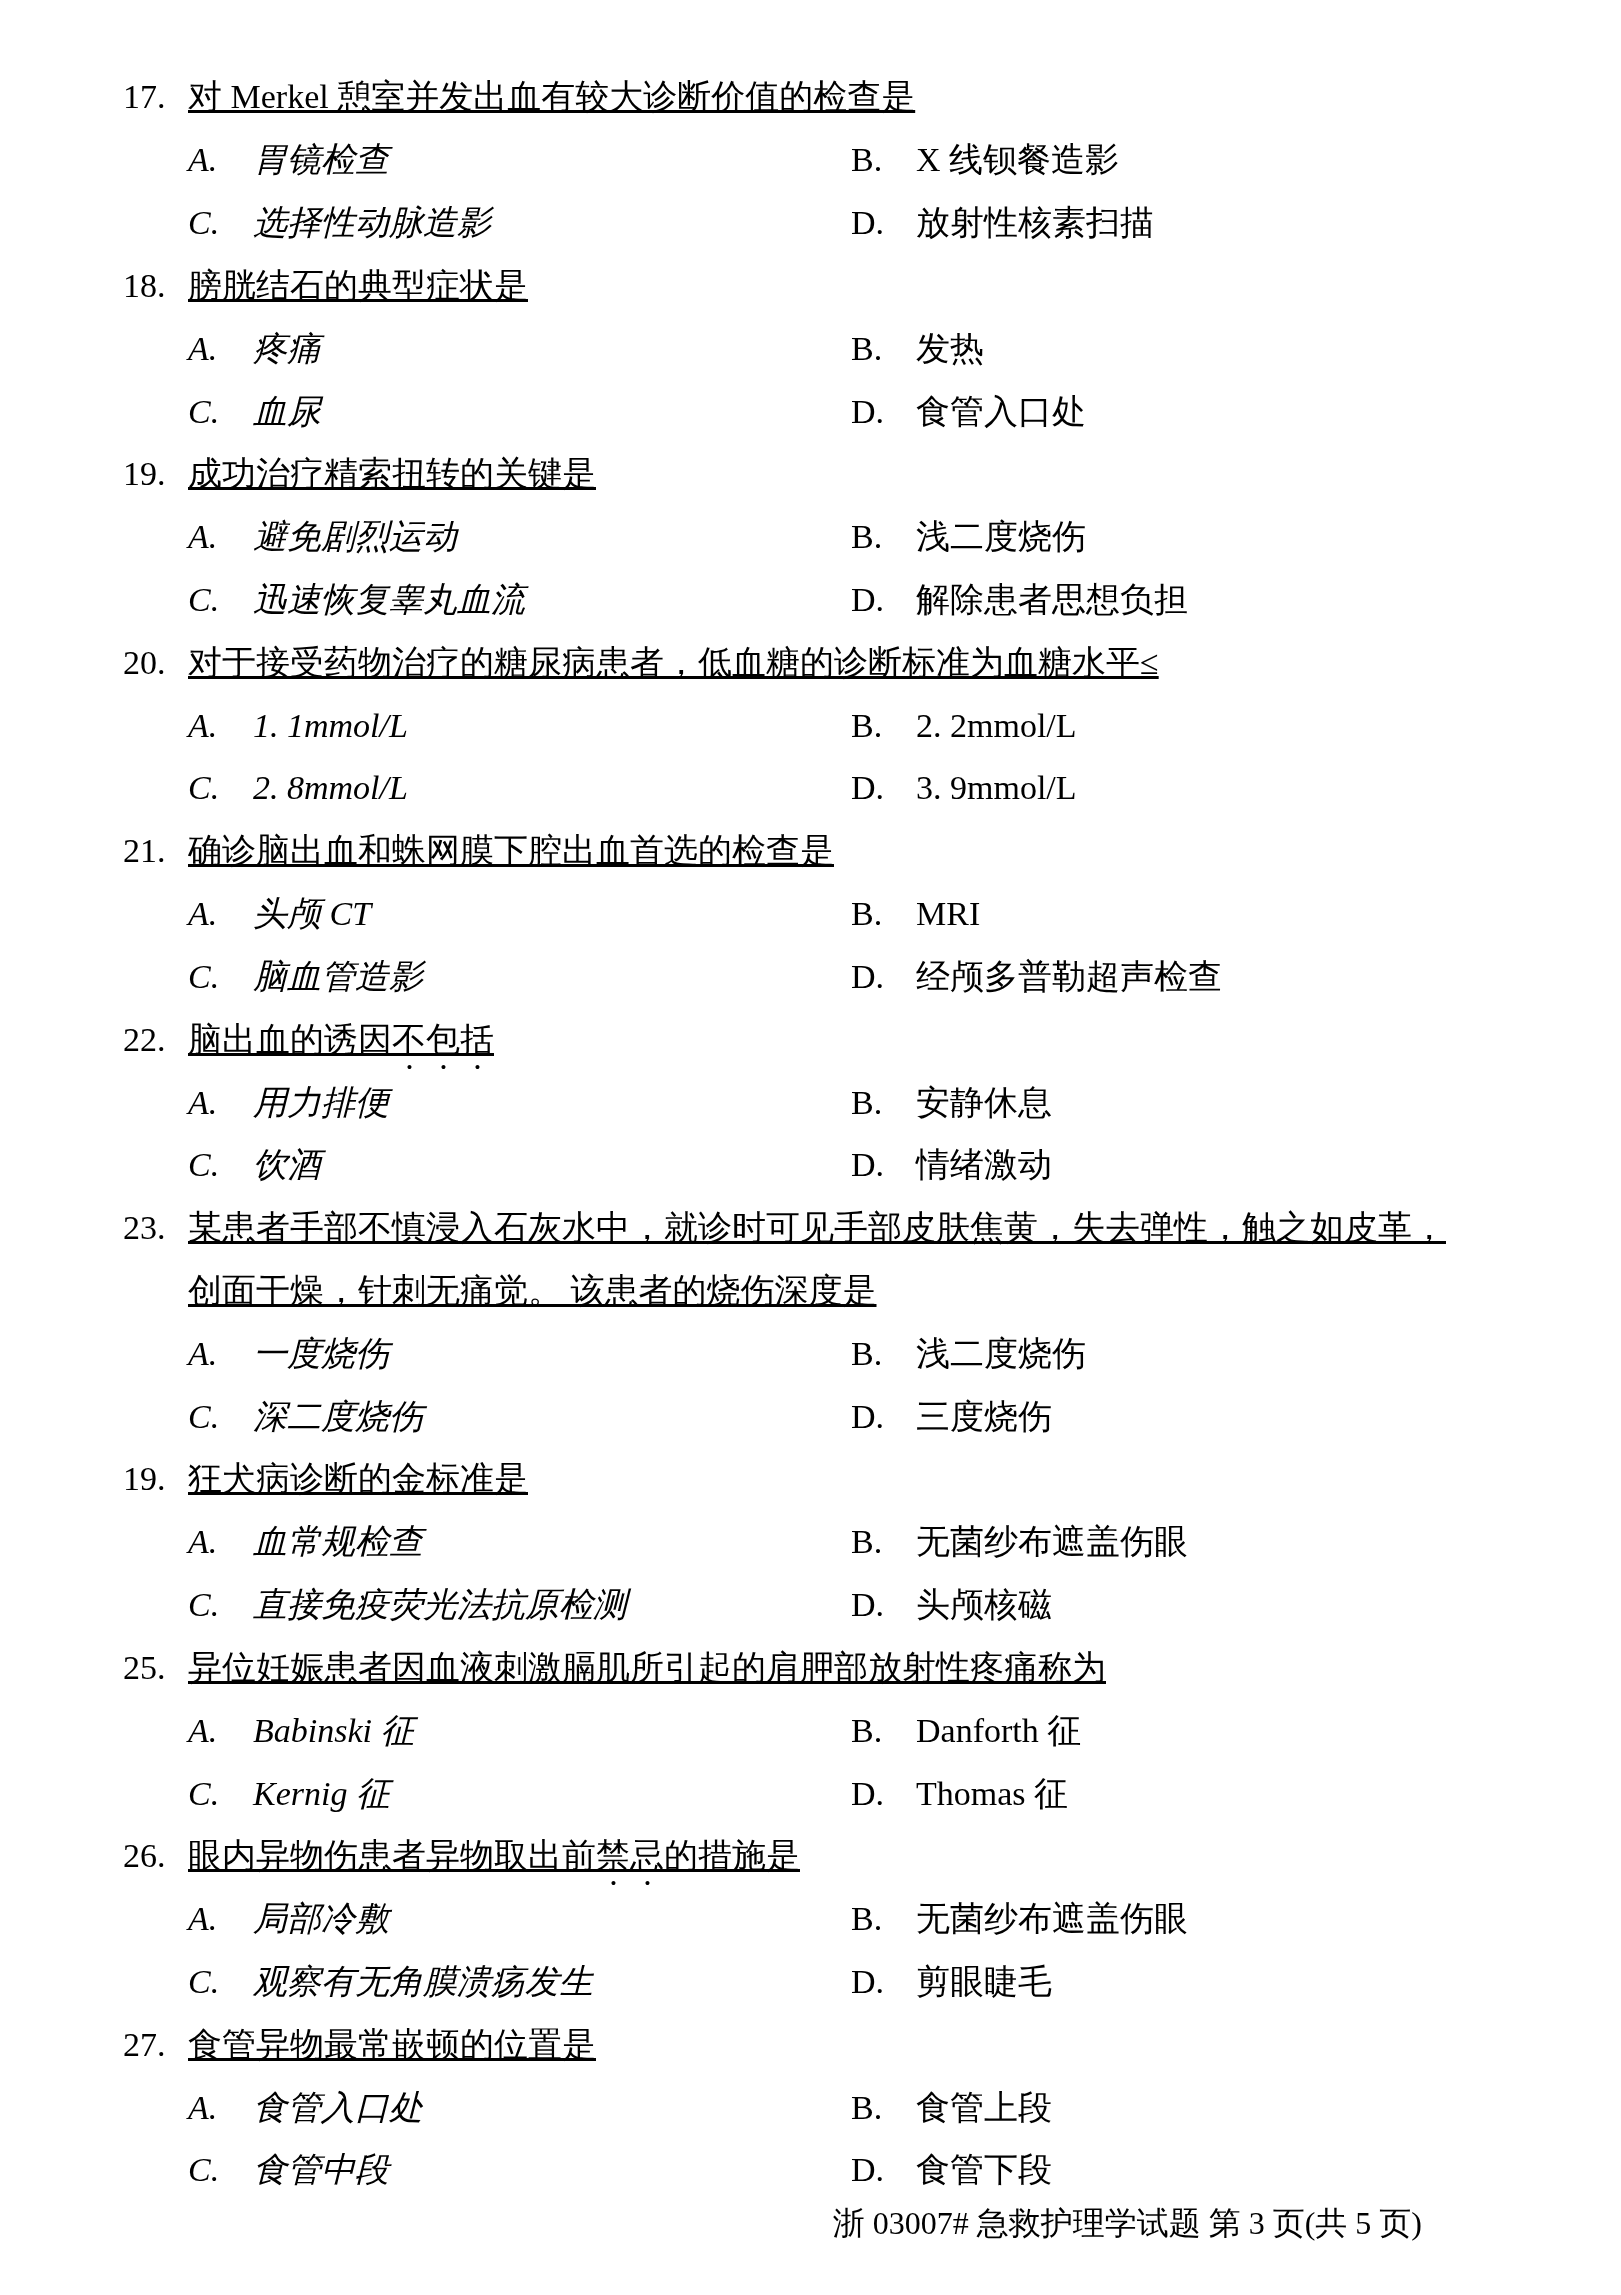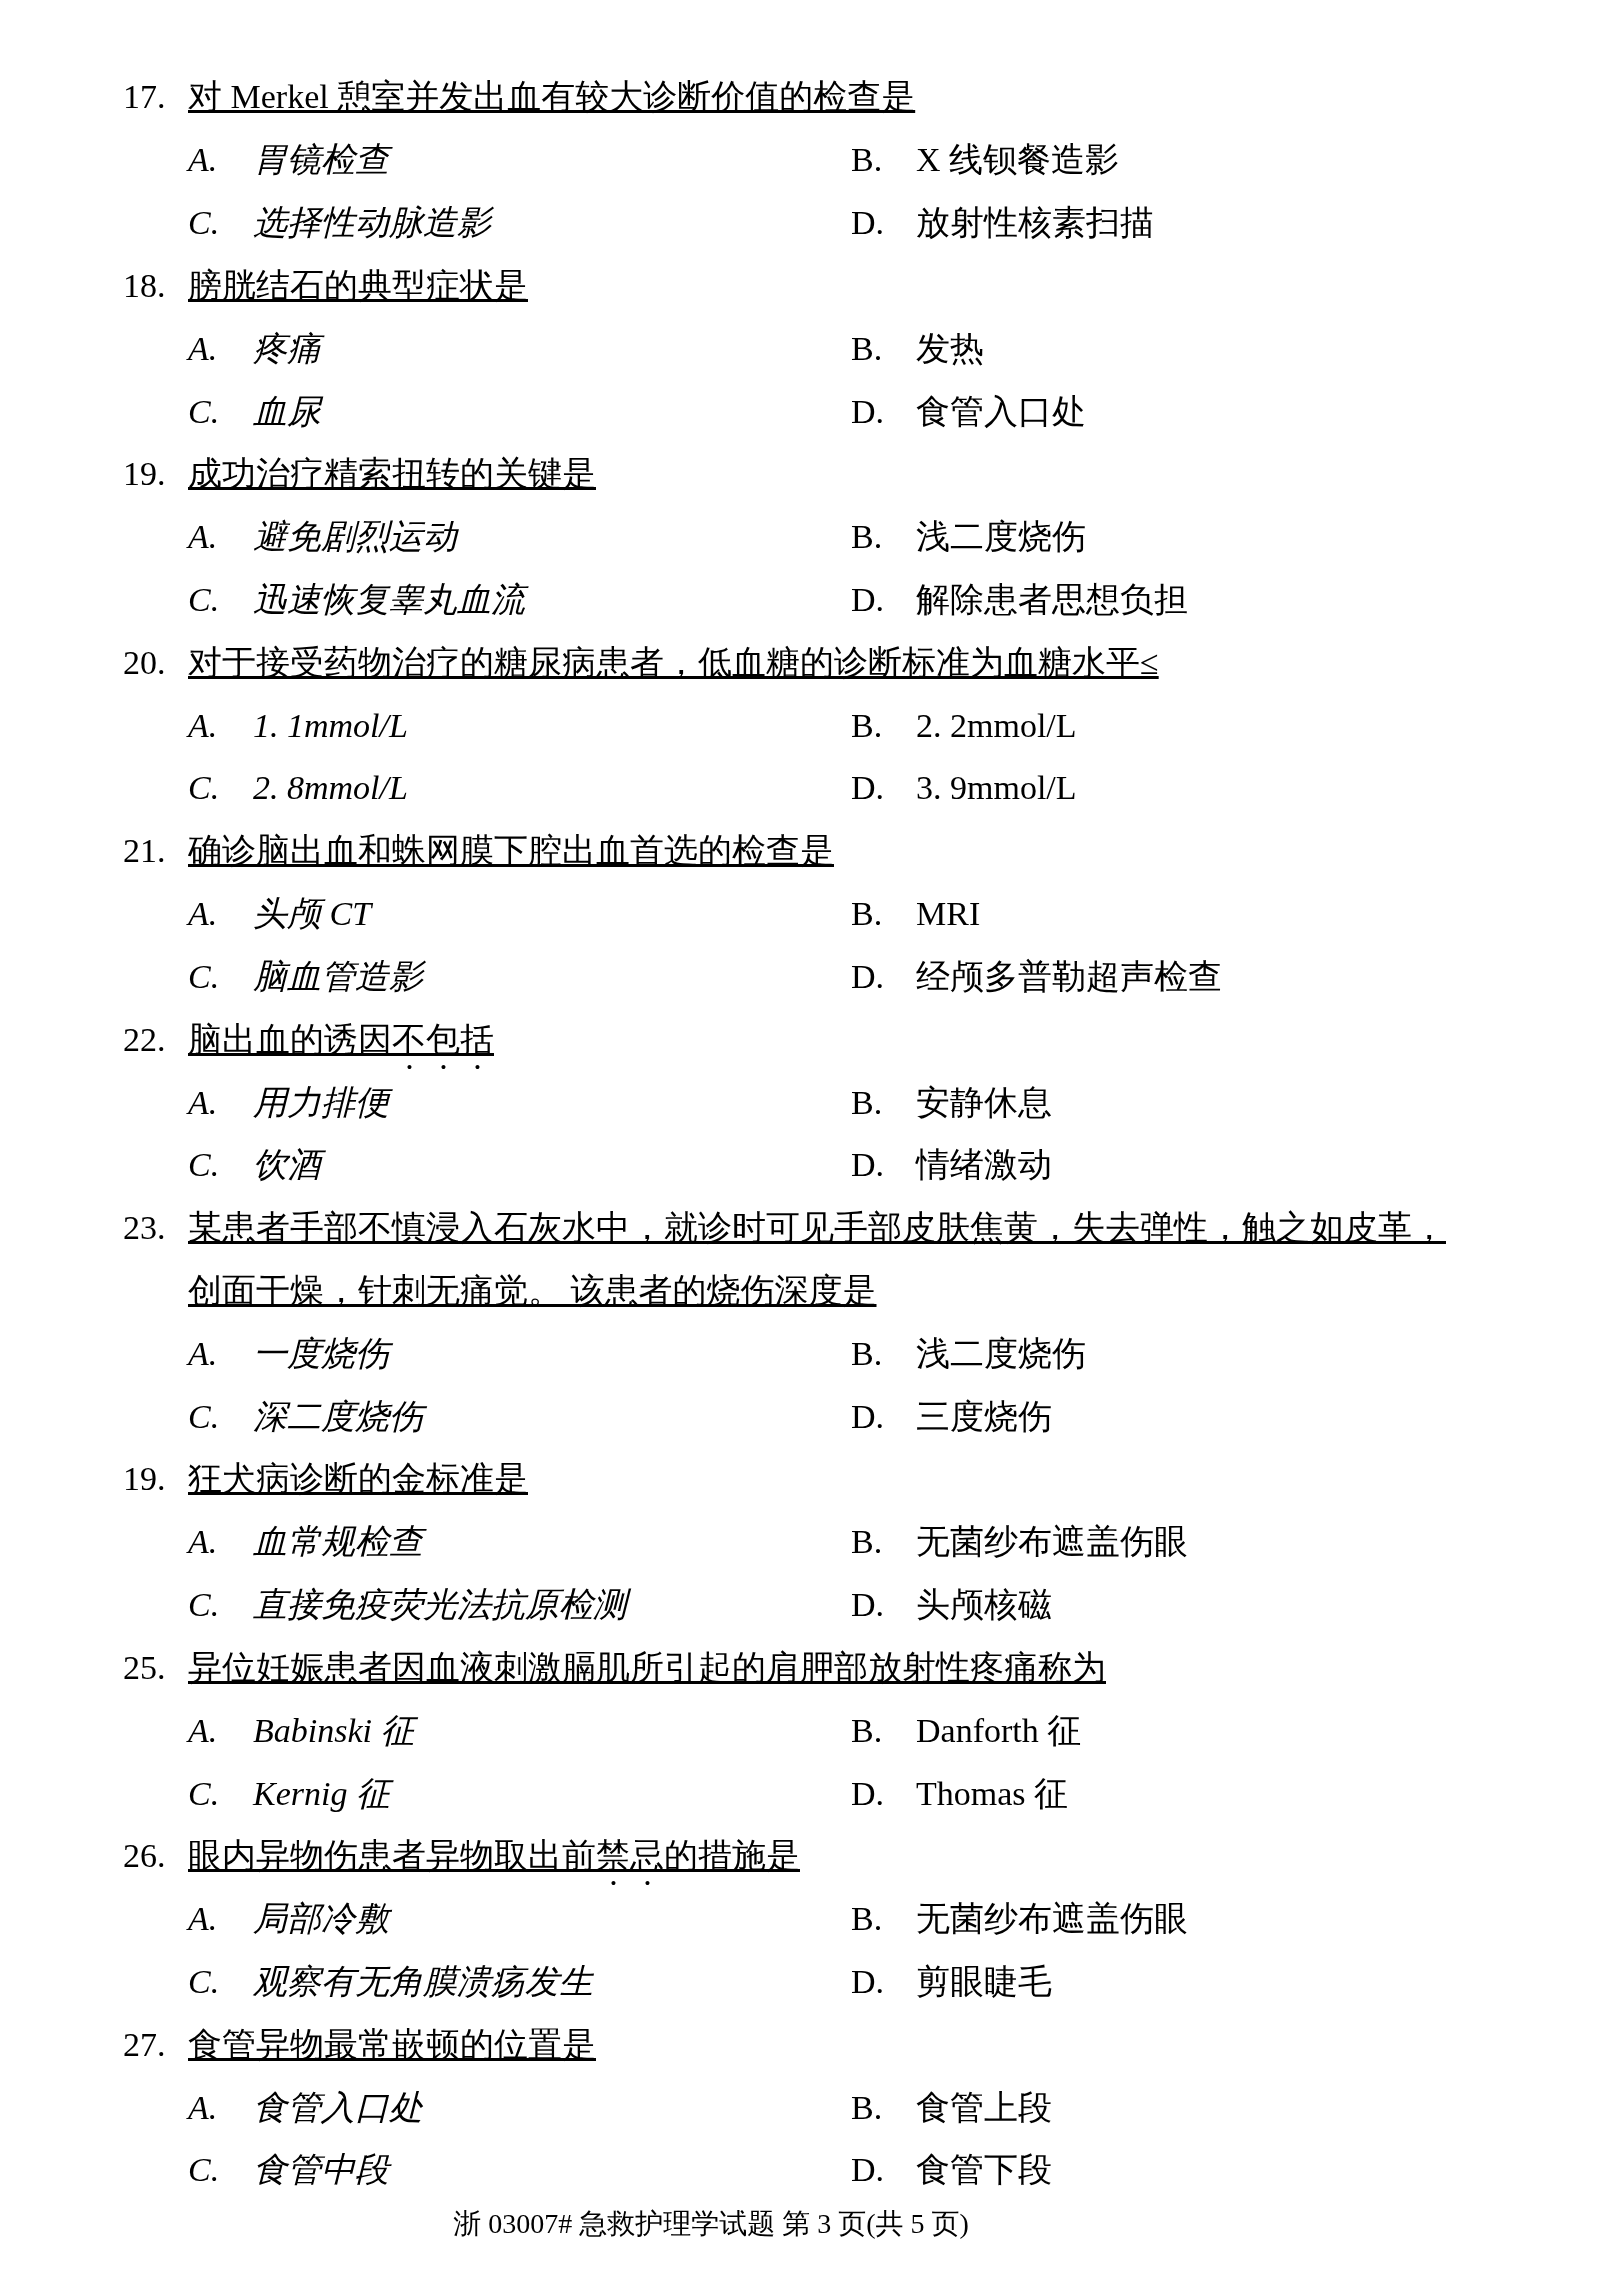--- a/index.html
+++ b/index.html
@@ -5,21 +5,21 @@
   html, body { margin:0; padding:0; background:#ffffff; }
   body { width:1622px; height:2295px; position:relative; overflow:hidden;
          font-family: "Liberation Serif", "DejaVu Serif", serif; color:#000; }
   .line { position:absolute; left:0; height:63px; line-height:63px; font-size:34px; white-space:nowrap; }
   .qnum { position:absolute; left:111px;margin-left:12px; }
   .qtext { position:absolute; left:188px;text-decoration:underline; }
   .opt-l { position:absolute; left:188px;font-style:italic; }
   .opt-r { position:absolute; left:851px; }
   .opt-letter { display:inline-block; width:65px; }
   .emph { text-emphasis: dot; -webkit-text-emphasis: dot; text-emphasis-position: under; -webkit-text-emphasis-position: under; }
-  .footer { position:absolute; top:2192px; left:0; width:1422px; text-align:center; font-size:28px; line-height:63px; }
+  .footer { position:absolute; top:2192px; left:0; width:1422px; text-align:right; font-size:32px; line-height:63px; }
 </style>
 </head>
 <body>
 
 <div>
 
   <div class="line" style="top:65px">
     <span class="qnum">17.</span>
     <span class="qtext">对 Merkel 憩室并发出血有较大诊断价值的检查是</span>
   </div>

